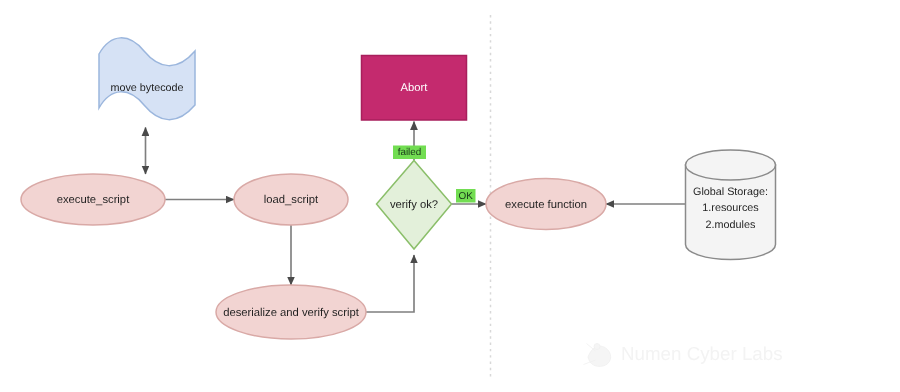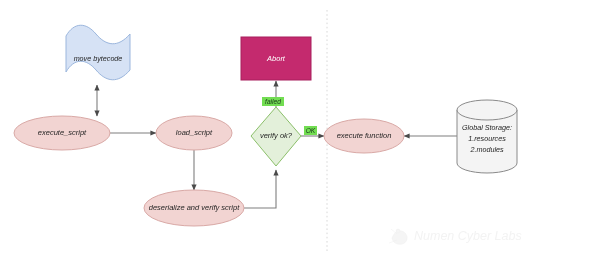--- a/index.html
+++ b/index.html
@@ -14,21 +14,20 @@
     position: relative;
     overflow: hidden;
     font-family: "Liberation Sans", sans-serif;
   }
   #diagram-root {
     position: absolute;
     left: 0;
     top: 0;
     width: 600px;
     height: 261px;
-    font-style: italic;
   }
   svg.canvas {
     position: absolute;
     left: 0;
     top: 0;
     width: 600px;
     height: 261px;
     display: block;
   }
   .node-label {

